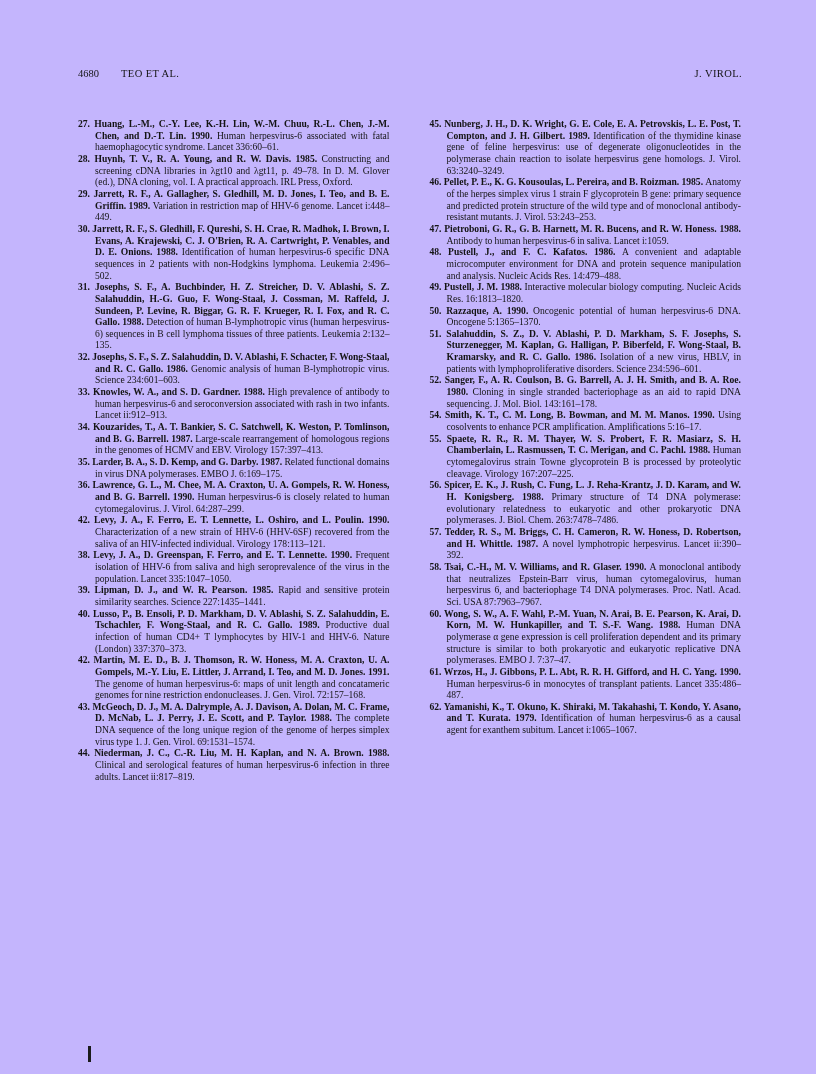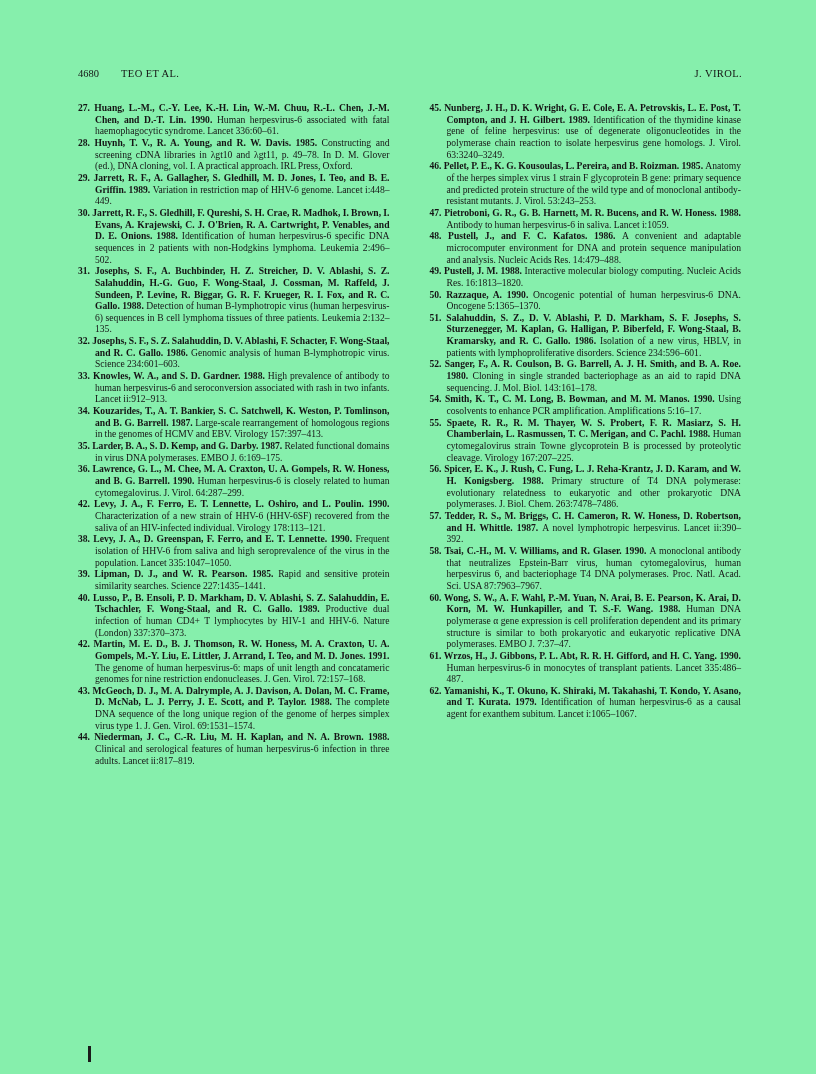--- a/index.html
+++ b/index.html
@@ -7,35 +7,35 @@
   body {
     width: 816px; height: 1074px;
     background: #fdfdfb;
     font-family: "Liberation Serif", serif;
     color: #141414;
     overflow: hidden;
   }
   .page {
     position: relative;
     width: 816px; height: 1074px;
-    background: #86efac;
+    background: #c4b5fd;
   }
   .header {
     position: absolute;
     top: 68px; left: 78px; right: 74px;
     display: flex;
     justify-content: space-between;
     align-items: baseline;
     font-size: 10.5px;
   }
   .header-left { display: flex; gap: 22px; align-items: baseline; }
   .running-title { letter-spacing: 0.4px; }
   .columns {
     position: absolute;
-    top: 102px; left: 78px;
+    top: 118px; left: 78px;
     width: 663px;
     display: flex;
     gap: 40px;
   }
   .col { width: 315px; }
   .ref {
     margin: 0;
     font-size: 9.6px;
     line-height: 11.65px;
     text-align: justify;

